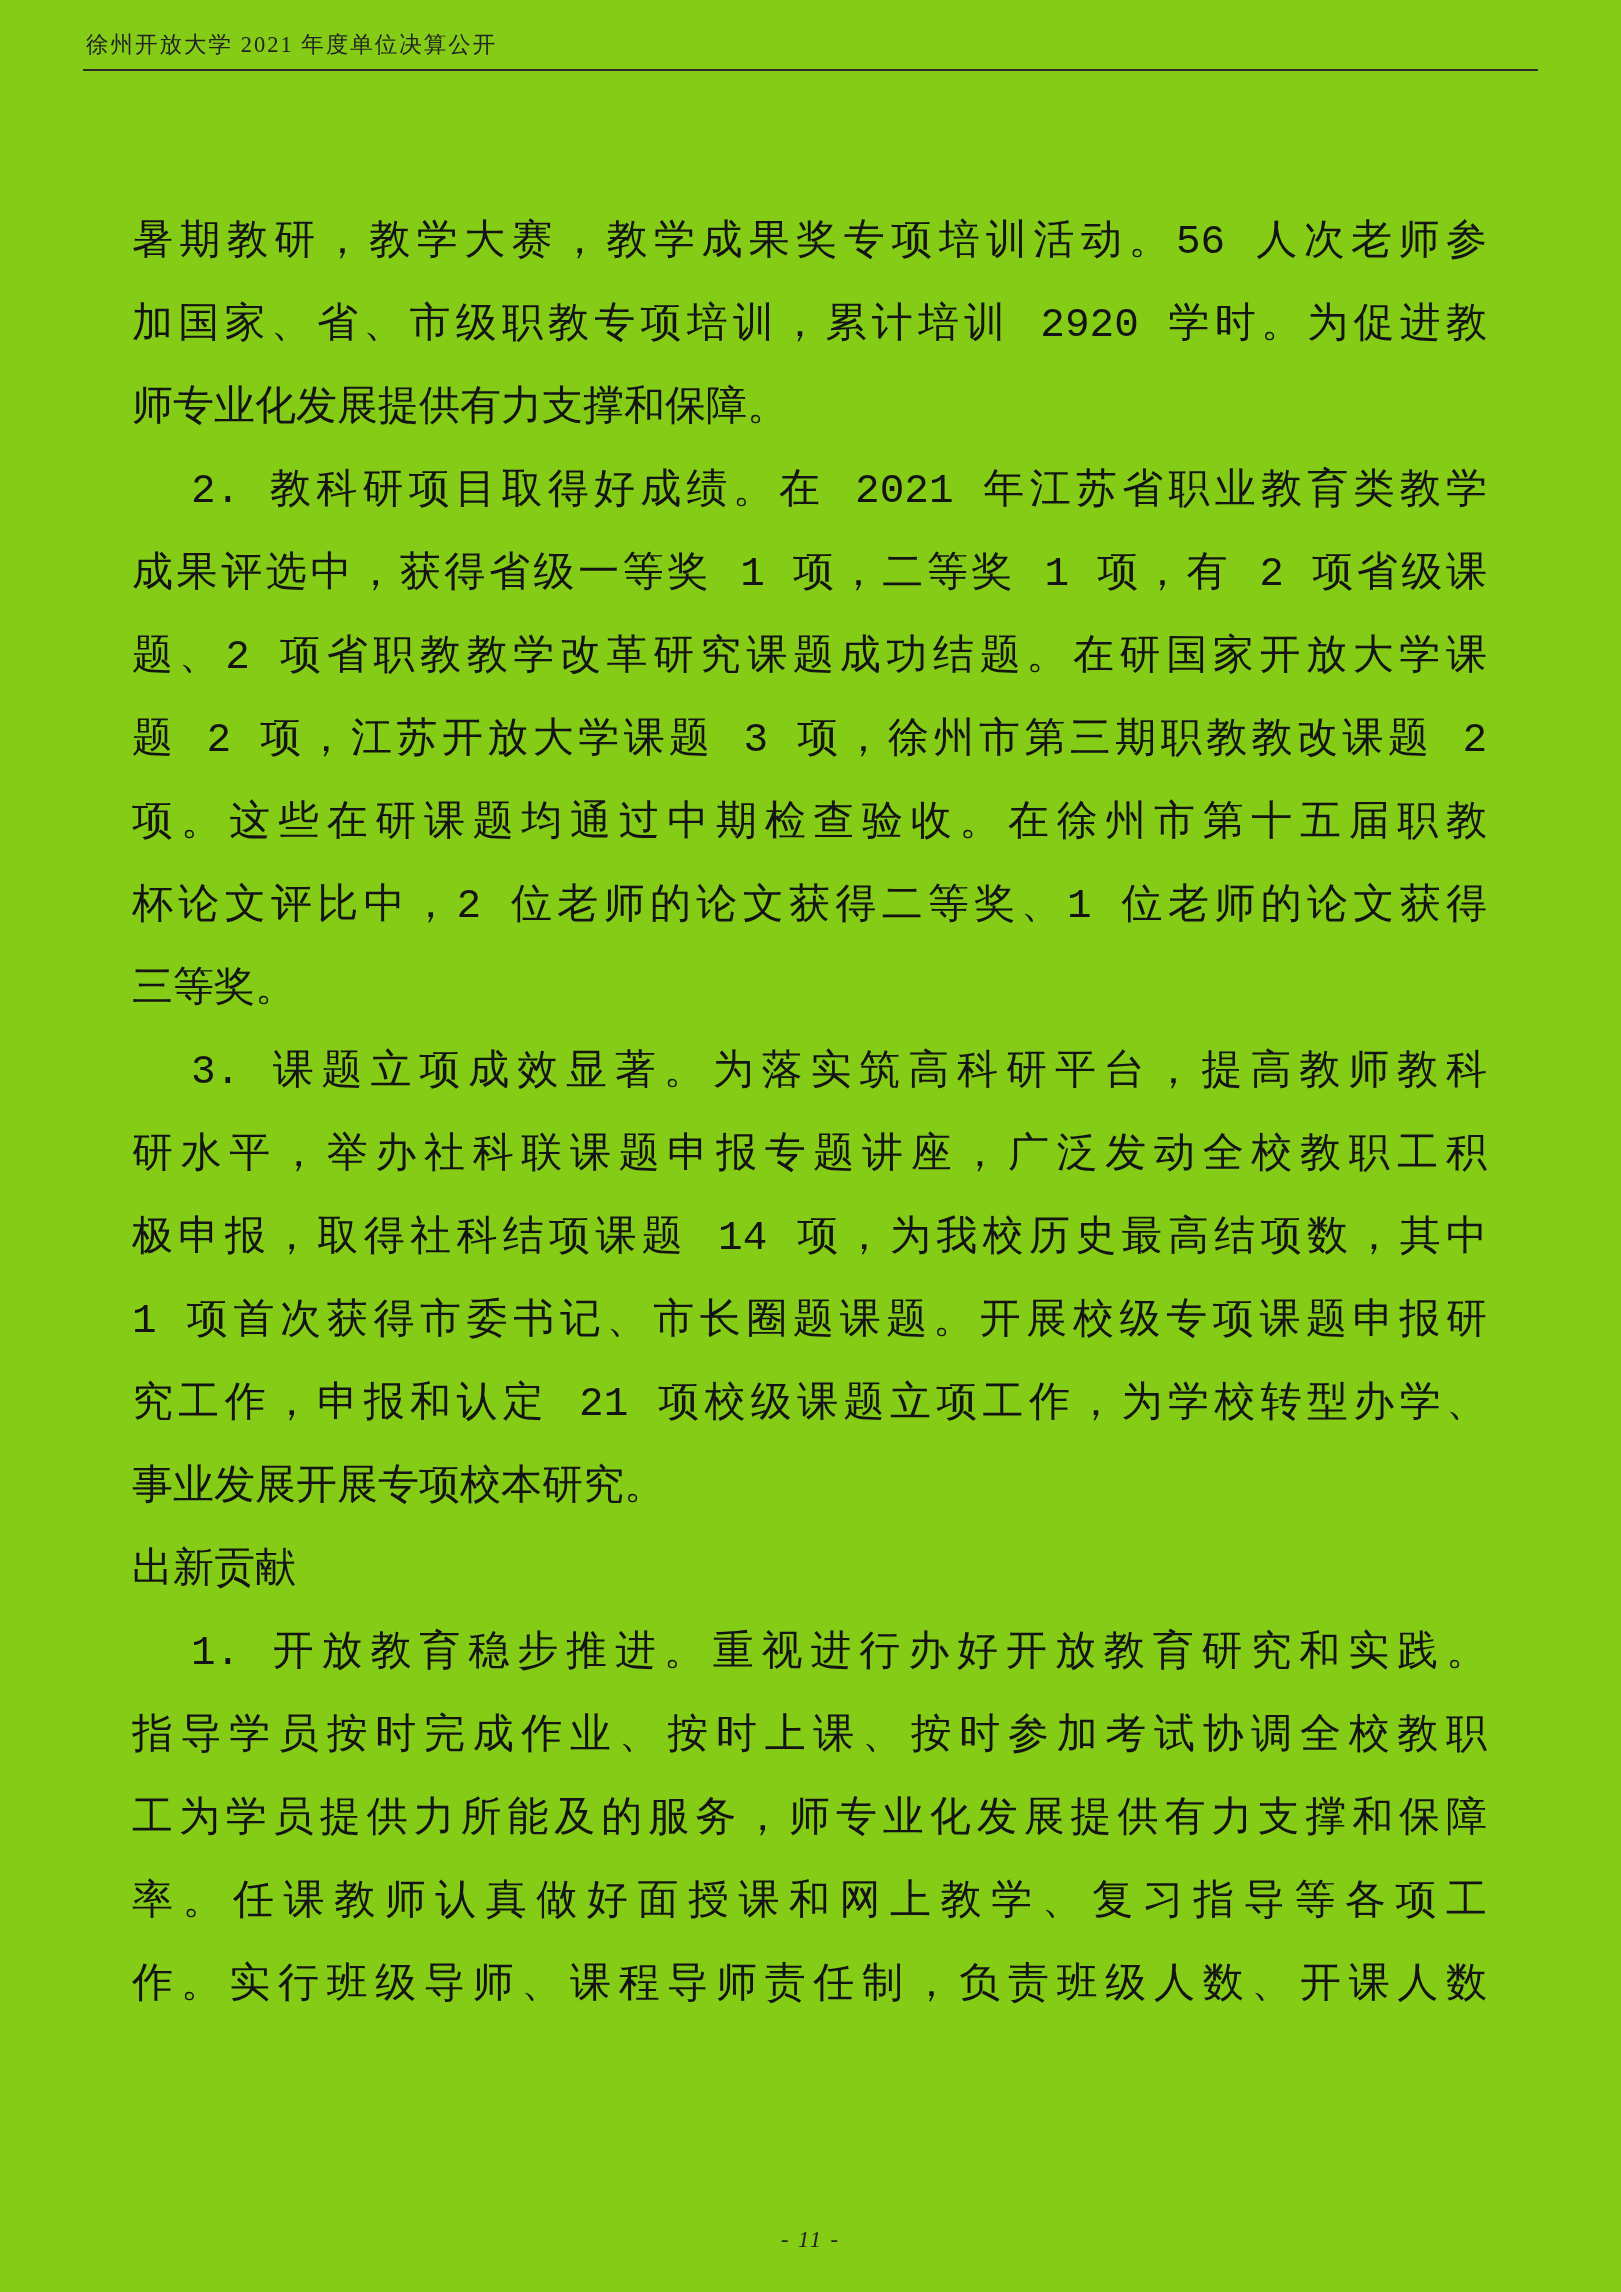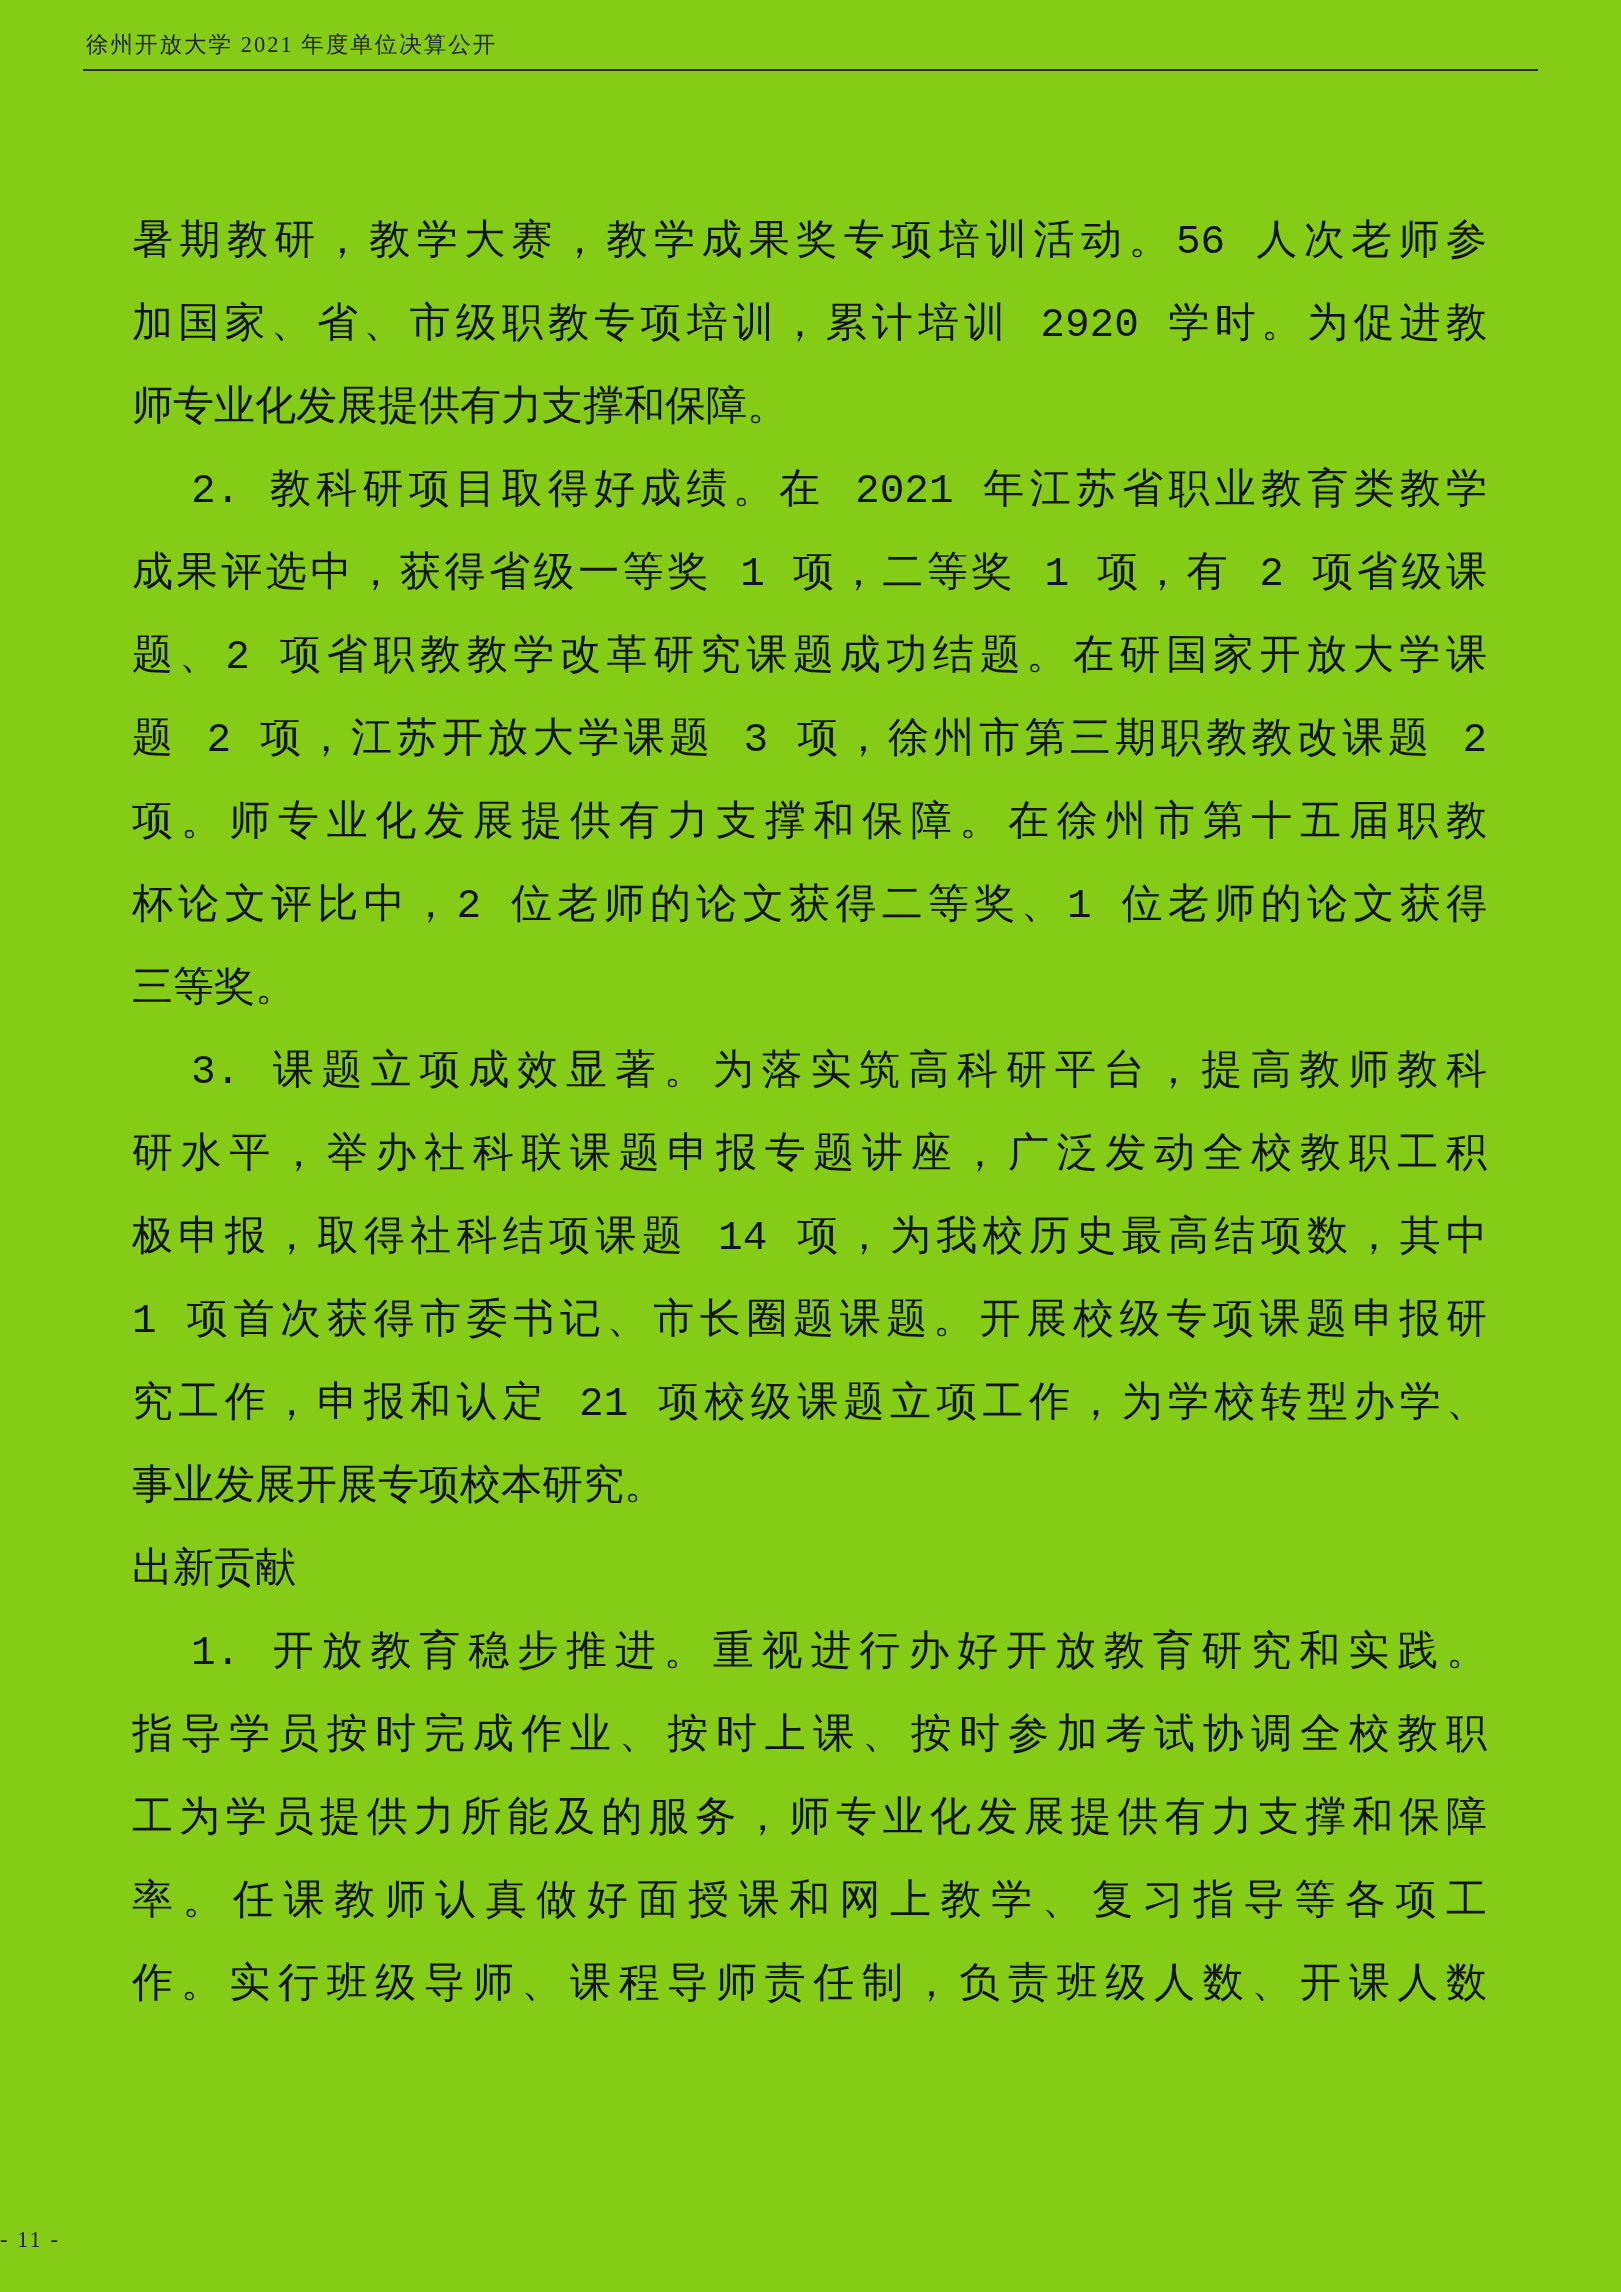--- a/index.html
+++ b/index.html
@@ -50,42 +50,43 @@
     text-align-last: left;
   }
   .line.indent {
     padding-left: 59px;
   }
   .footer {
     position: absolute;
     left: 0;
     top: 2227px;
     width: 1621px;
-    text-align: left;
+    text-align: center;
     font-size: 22.5px;
     letter-spacing: 2px;
     color: #222222;
+    font-style: italic;
   }
 </style>
 </head>
 <body>
 
 <div class="page">
   <span class="header-title">徐州开放大学 2021 年度单位决算公开</span>
   <div class="header-rule"></div>
 
   <div class="doc-body" id="body-lines">
       <div class="line">暑期教研，教学大赛，教学成果奖专项培训活动。56 人次老师参</div>
       <div class="line">加国家、省、市级职教专项培训，累计培训 2920 学时。为促进教</div>
       <div class="line end">师专业化发展提供有力支撑和保障。</div>
       <div class="line indent">2. 教科研项目取得好成绩。在 2021 年江苏省职业教育类教学</div>
       <div class="line">成果评选中，获得省级一等奖 1 项，二等奖 1 项，有 2 项省级课</div>
       <div class="line">题、2 项省职教教学改革研究课题成功结题。在研国家开放大学课</div>
       <div class="line">题 2 项，江苏开放大学课题 3 项，徐州市第三期职教教改课题 2</div>
-      <div class="line">项。师专业化发展提供有力支撑和保障。在徐州市第十五届职教</div>
+      <div class="line">项。这些在研课题均通过中期检查验收。在徐州市第十五届职教</div>
       <div class="line">杯论文评比中，2 位老师的论文获得二等奖、1 位老师的论文获得</div>
       <div class="line end">三等奖。</div>
       <div class="line indent">3. 课题立项成效显著。为落实筑高科研平台，提高教师教科</div>
       <div class="line">研水平，举办社科联课题申报专题讲座，广泛发动全校教职工积</div>
       <div class="line">极申报，取得社科结项课题 14 项，为我校历史最高结项数，其中</div>
       <div class="line">1 项首次获得市委书记、市长圈题课题。开展校级专项课题申报研</div>
       <div class="line">究工作，申报和认定 21 项校级课题立项工作，为学校转型办学、</div>
       <div class="line end">事业发展开展专项校本研究。</div>
       <div class="line end">出新贡献</div>
       <div class="line indent">1. 开放教育稳步推进。重视进行办好开放教育研究和实践。</div>

